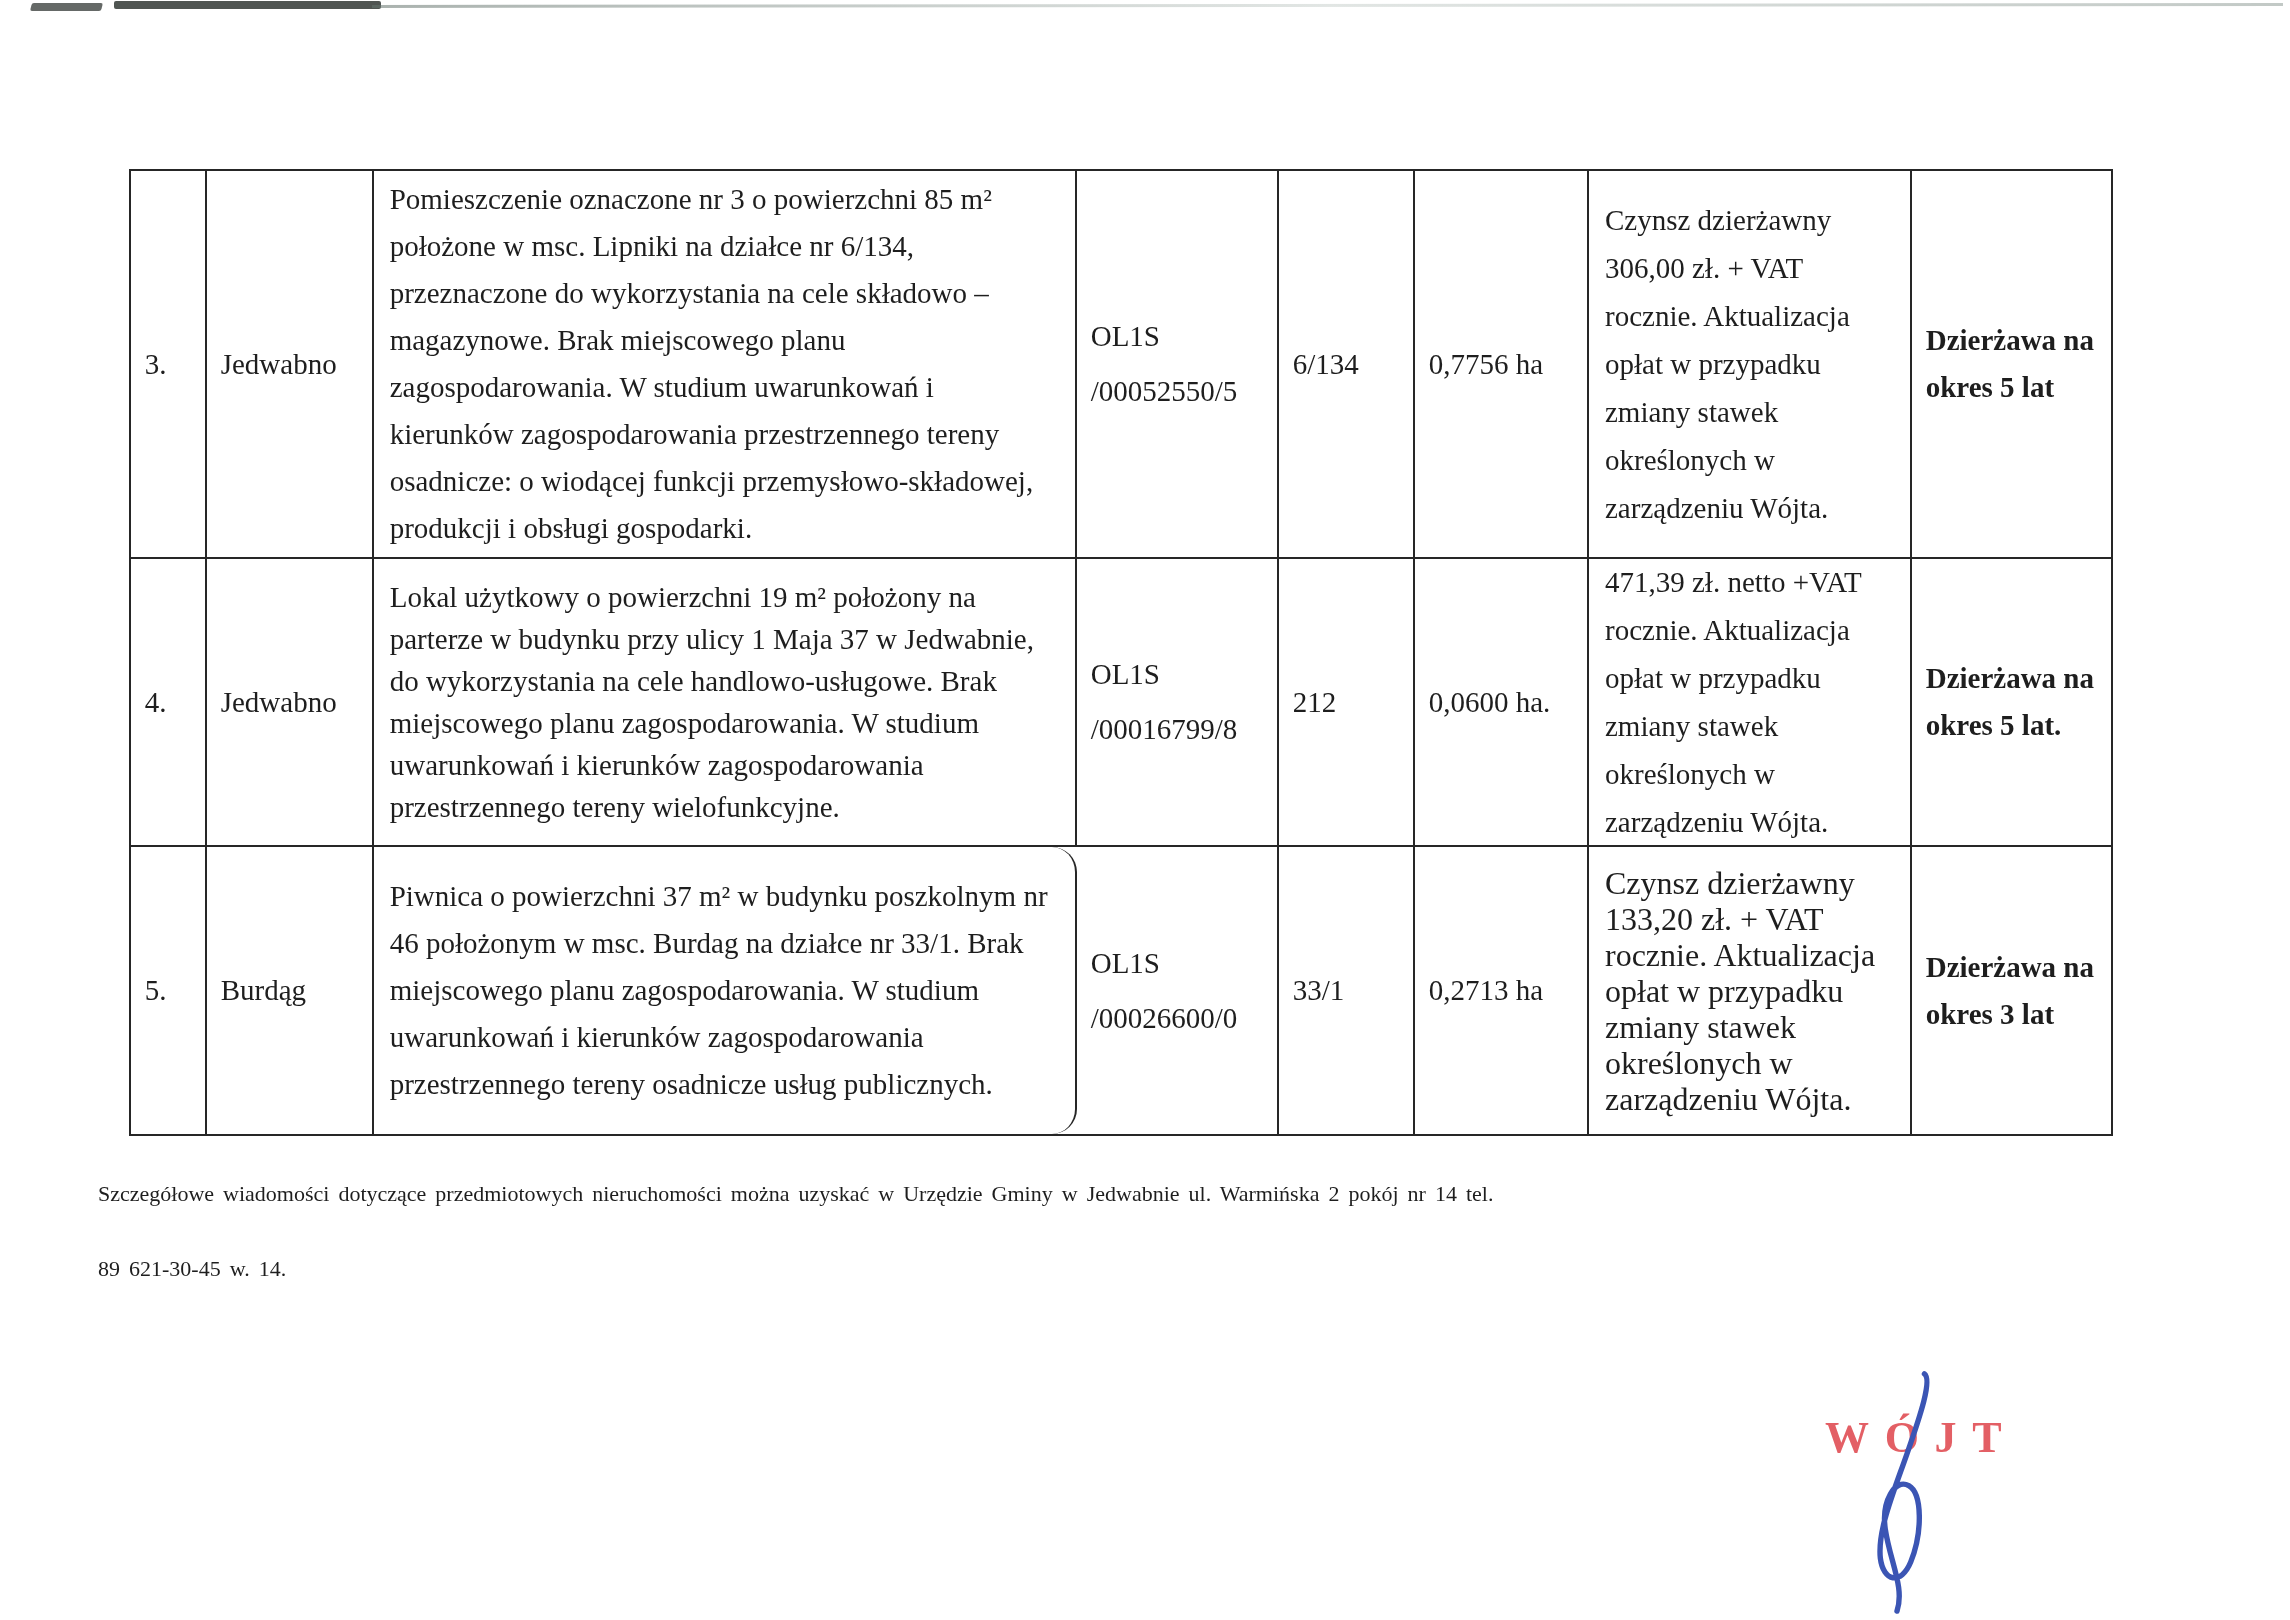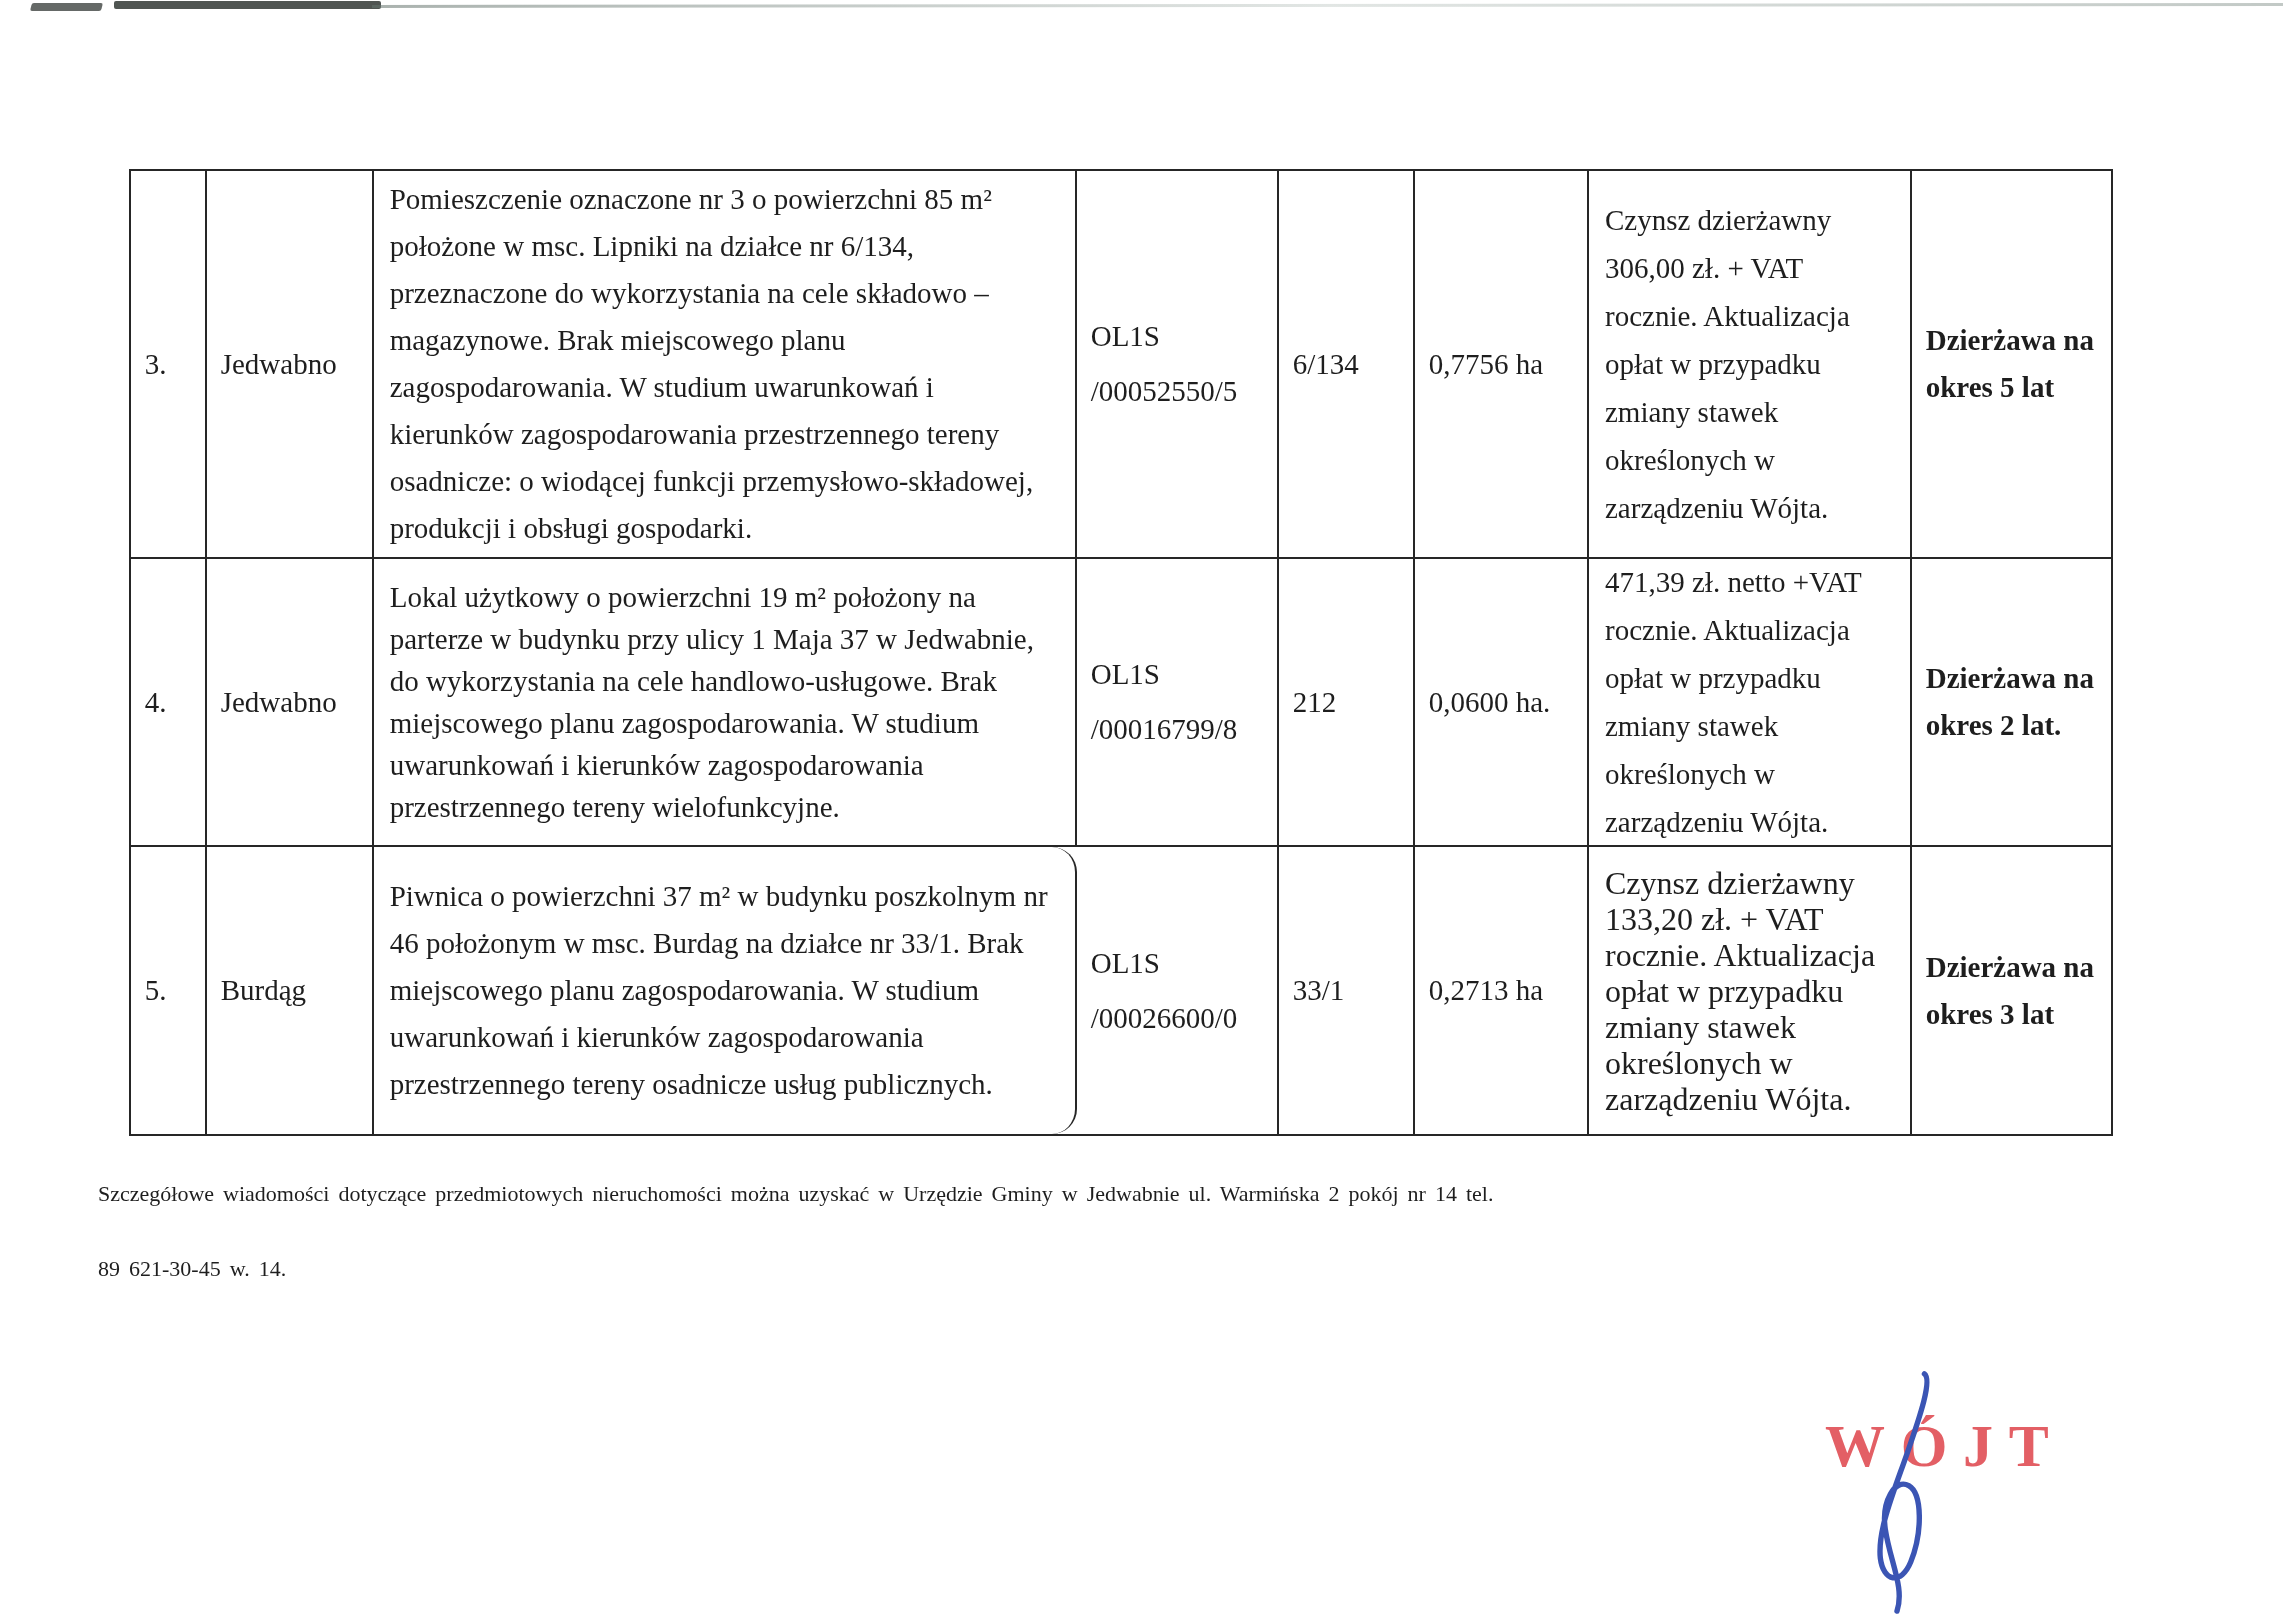--- a/index.html
+++ b/index.html
@@ -47,21 +47,21 @@
   .row5 .cell-rent{line-height:36px;font-size:32px;padding-top:2px;padding-bottom:2px;}
   .cell-land-register{line-height:55px;}
   
   .notes{position:absolute;left:98px;top:1156px;width:2094px;font-size:22px;}
   .notes p{margin:0;line-height:75px;white-space:pre-line;}
   .note-1{word-spacing:0.16em;}
   .note-2{word-spacing:0.30em;}
   
   .sig-title{
     position:absolute;left:1825px;top:1412px;
-    font-size:60px;font-weight:bold;letter-spacing:15.7px;
+    font-size:44px;font-weight:bold;letter-spacing:15.7px;
     opacity:.88;
   }
   .sig-name{
     position:absolute;left:1743px;top:1482px;
     font-size:41px;font-style:italic;
     opacity:.92;
   }
   .sig-pen{position:absolute;left:1848px;top:1364px;}
 </style>
 </head>
@@ -89,21 +89,21 @@
 
     <div class="trow row4">
       <div class="cell cell-no">4.</div>
       <div class="cell cell-locality">Jedwabno</div>
       <div class="cell cell-description">Lokal użytkowy o powierzchni 19 m²  położony na parterze w budynku przy ulicy 1 Maja 37 w Jedwabnie, do wykorzystania na cele handlowo-usługowe. Brak miejscowego planu zagospodarowania. W studium uwarunkowań i kierunków zagospodarowania przestrzennego tereny wielofunkcyjne.</div>
       <div class="cell cell-land-register">OL1S
 /00016799/8</div>
       <div class="cell cell-plot">212</div>
       <div class="cell cell-area">0,0600 ha.</div>
       <div class="cell cell-rent">471,39 zł. netto +VAT rocznie. Aktualizacja opłat w przypadku zmiany stawek określonych w zarządzeniu Wójta.</div>
-      <div class="cell cell-lease last-col">Dzierżawa na okres 2 lat.</div>
+      <div class="cell cell-lease last-col">Dzierżawa na okres 5 lat.</div>
     </div>
 
     <div class="trow row5 last-row">
       <div class="cell cell-no">5.</div>
       <div class="cell cell-locality">Burdąg</div>
       <div class="cell cell-description">Piwnica o powierzchni 37 m² w budynku poszkolnym nr 46  położonym  w msc. Burdag na działce nr 33/1. Brak miejscowego planu zagospodarowania. W studium uwarunkowań i kierunków zagospodarowania przestrzennego tereny osadnicze usług publicznych.</div>
       <div class="cell cell-land-register">OL1S
 /00026600/0</div>
       <div class="cell cell-plot">33/1</div>
       <div class="cell cell-area">0,2713 ha</div>

